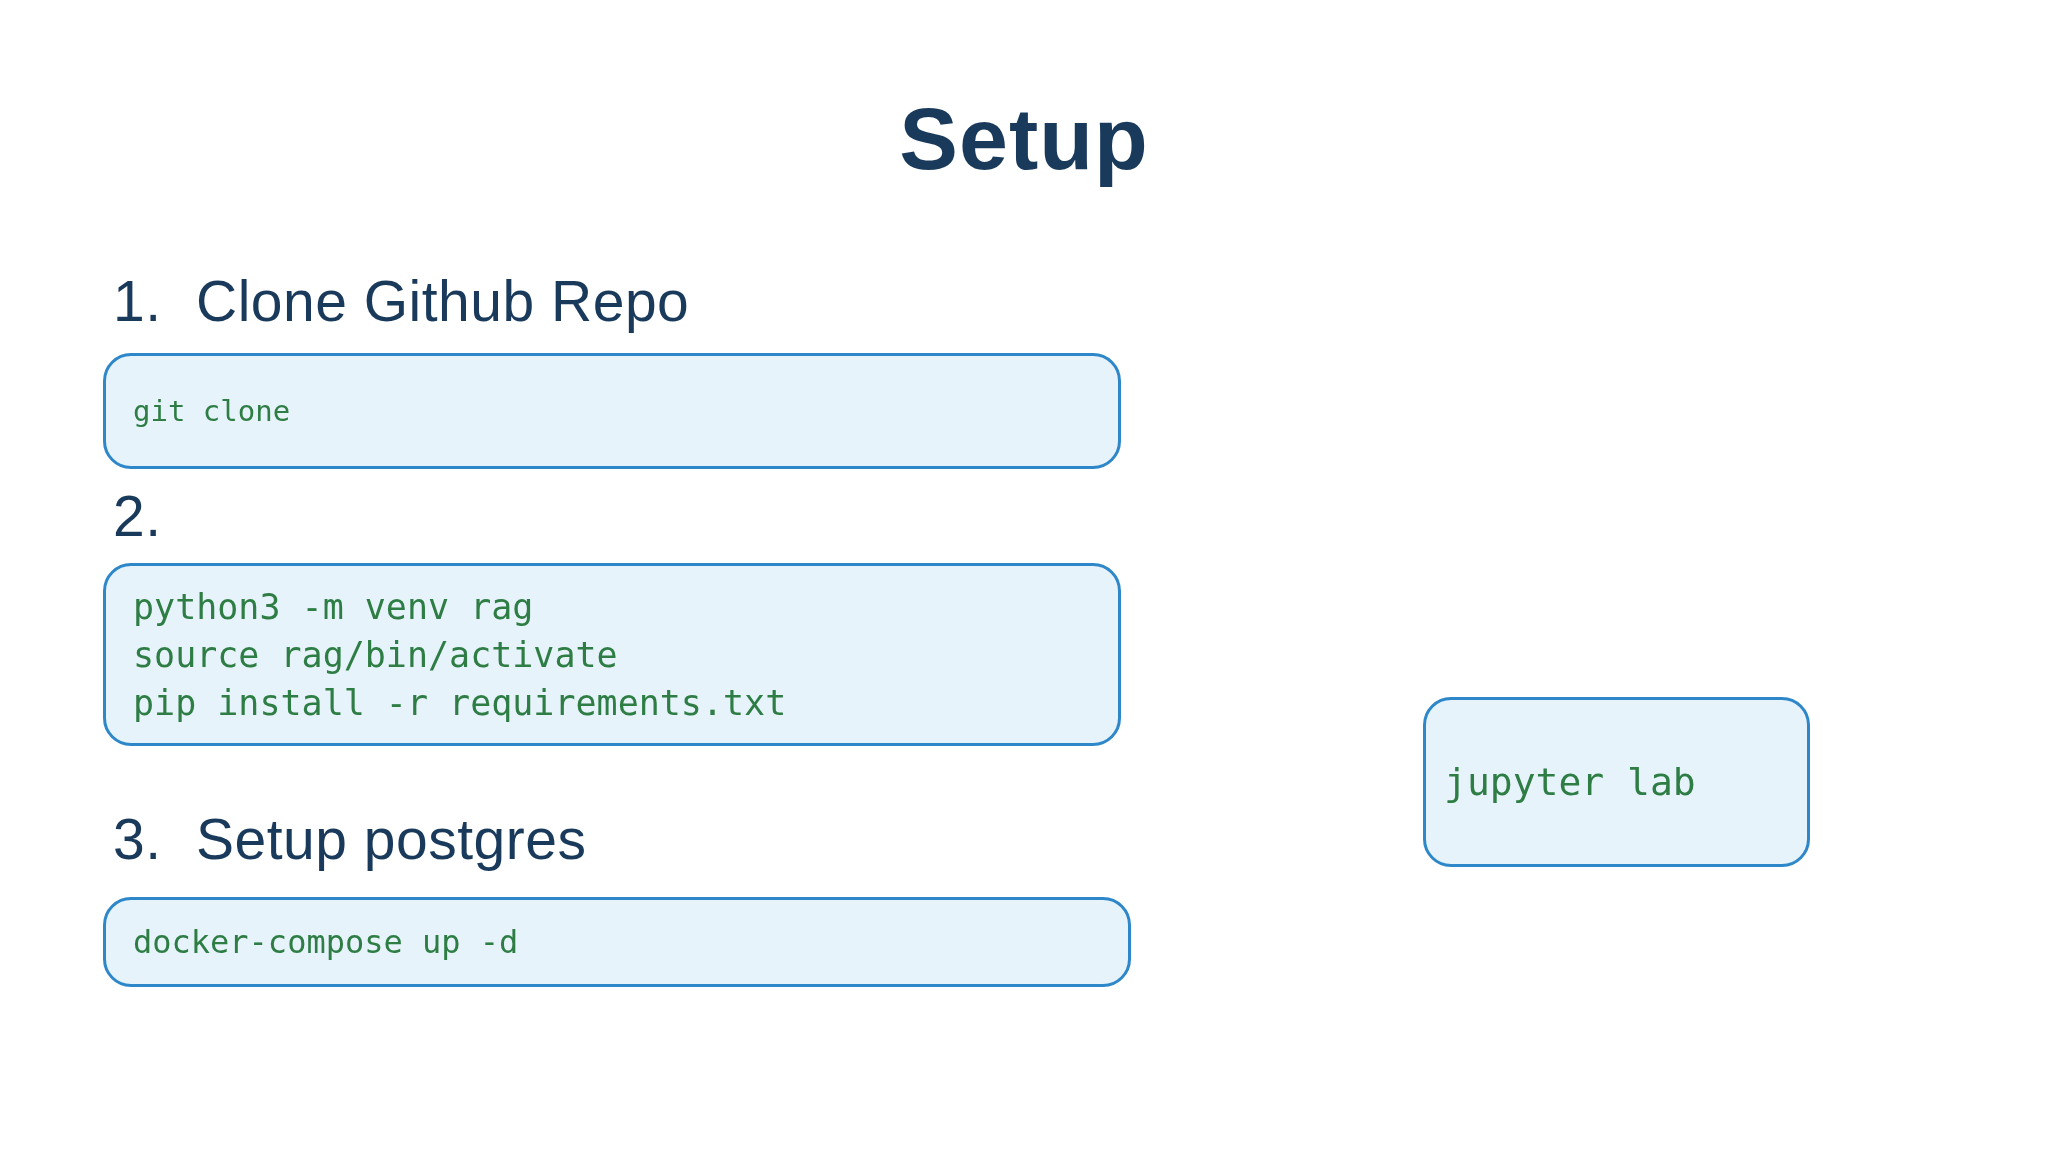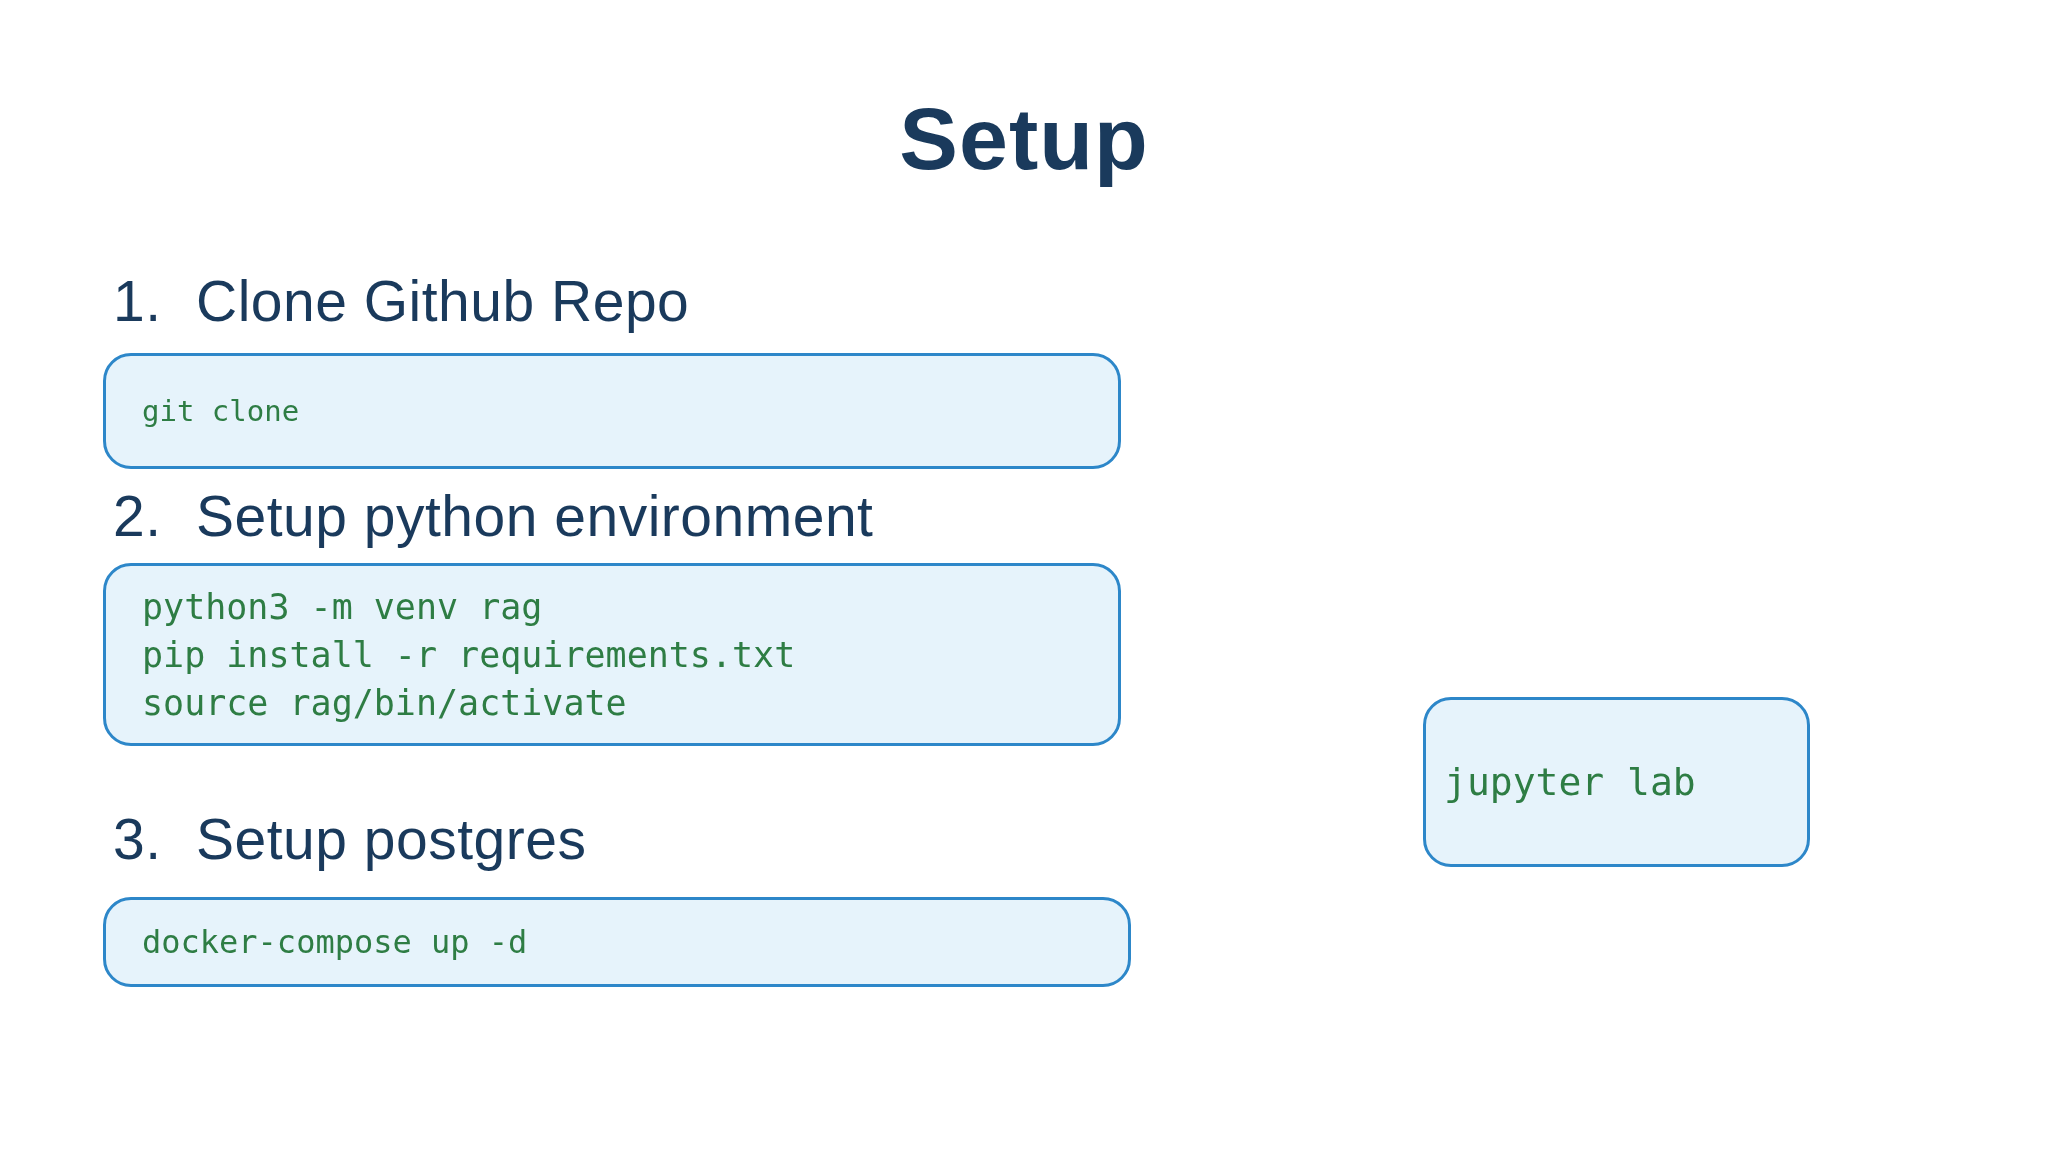--- a/index.html
+++ b/index.html
@@ -41,21 +41,21 @@
   .step-heading-3 { top: 810px; }
 
   .code-box {
     position: absolute;
     background: var(--box-bg);
     border: 3px solid var(--box-border);
     border-radius: 28px;
     display: flex;
     flex-direction: column;
     justify-content: center;
-    padding-left: 36px;
+    padding-left: 27px;
     font-family: "DejaVu Sans Mono", monospace;
     color: var(--code-green);
   }
   .code-box-1 { left: 103px; top: 353px; width: 1018px; height: 116px; font-size: 29px; line-height: 40px; }
   .code-box-2 { left: 103px; top: 563px; width: 1018px; height: 183px; font-size: 35px; line-height: 48px; }
   .code-box-3 { left: 103px; top: 897px; width: 1028px; height: 90px;  font-size: 32px; line-height: 44px; }
   .code-box-jupyter { left: 1423px; top: 697px; width: 387px; height: 170px; font-size: 38px; line-height: 48px; padding-left: 18px; }
 
   .code-line { white-space: pre; }
   a.code-link {
@@ -86,26 +86,25 @@
   <div class="step-heading step-heading-1">
     <span class="step-number">1.</span>
     <span>Clone Github Repo</span>
   </div>
   <div class="code-box code-box-1">
     <div class="code-line">git clone</div>
   </div>
 
   <div class="step-heading step-heading-2">
     <span class="step-number">2.</span>
-    <span>Setup python environment</span>
   </div>
   <div class="code-box code-box-2">
     <div class="code-line">python3 -m venv rag</div>
+    <div class="code-line">source rag/bin/activate</div>
     <div class="code-line">pip install -r requirements.txt</div>
-    <div class="code-line">source rag/bin/activate</div>
   </div>
 
   <div class="step-heading step-heading-3">
     <span class="step-number">3.</span>
     <span>Setup postgres</span>
   </div>
   <div class="code-box code-box-3">
     <div class="code-line">docker-compose up -d</div>
   </div>
 

